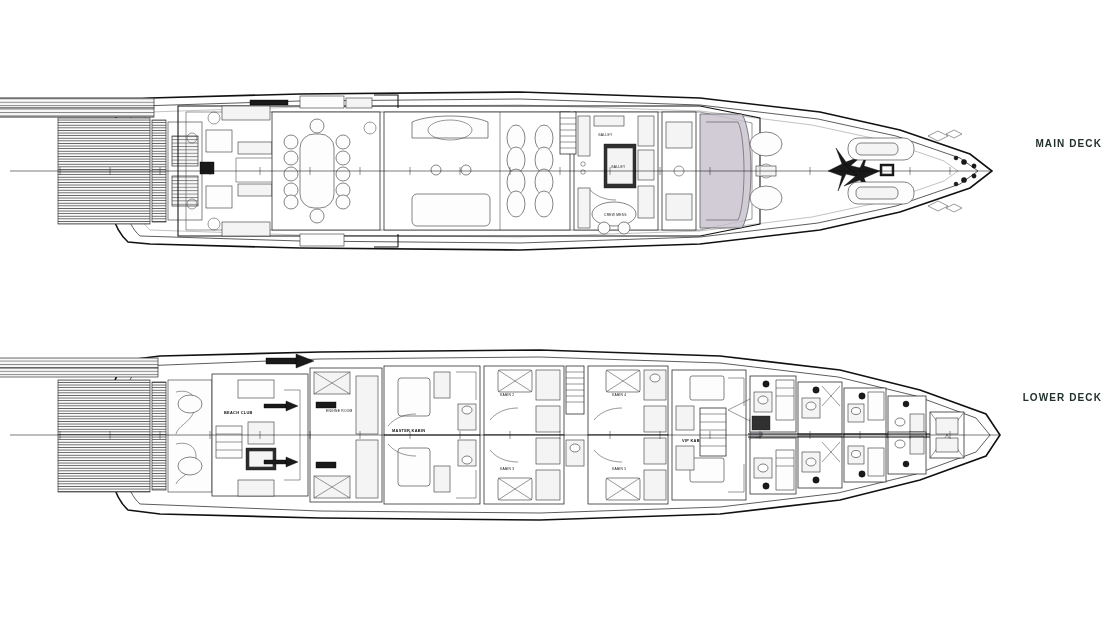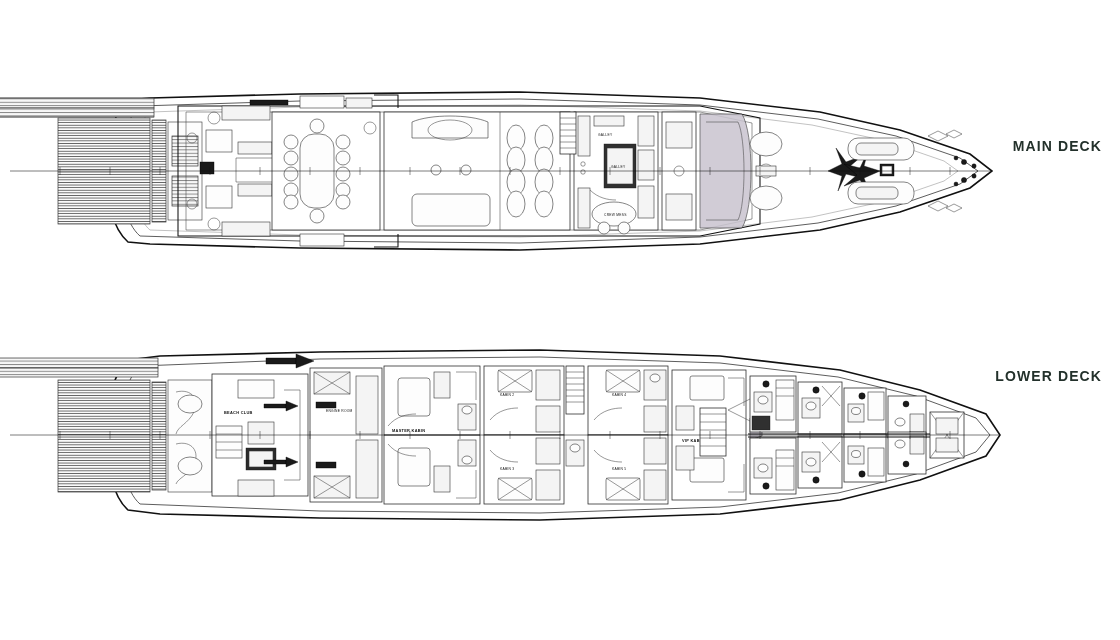--- a/index.html
+++ b/index.html
@@ -5,24 +5,24 @@
   html,body{margin:0;padding:0;background:#ffffff;}
   body{width:1120px;height:640px;position:relative;overflow:hidden;
        font-family:"Liberation Sans", sans-serif;color:#1a1a1a;}
 
   .stage{position:absolute;left:0;top:0;width:1120px;height:640px;}
 
   .deck{position:absolute;left:0;width:1120px;}
   #main-deck{top:78px;height:210px;}
   #lower-deck{top:330px;height:215px;}
 
-  .deck-label{position:absolute;right:18px;font-size:14px;letter-spacing:1.1px;
+  .deck-label{position:absolute;right:18px;font-size:10px;letter-spacing:1.1px;
     font-weight:600;color:#23312b;white-space:nowrap;}
   #main-deck .deck-label{top:60px;}
-  #lower-deck .deck-label{top:38px;text-align:center;}
+  #lower-deck .deck-label{top:62px;text-align:center;}
 
   svg{position:absolute;left:0;top:0;overflow:visible;}
 
   .hull{fill:#ffffff;stroke:#111;stroke-width:1.6;}
   .hull-in{fill:none;stroke:#333;stroke-width:0.8;}
   .thin{fill:none;stroke:#444;stroke-width:0.55;}
   .vthin{fill:none;stroke:#666;stroke-width:0.4;}
   .wall{fill:none;stroke:#111;stroke-width:1.05;}
   .room{fill:#ffffff;stroke:#222;stroke-width:0.75;}
   .furn{fill:#fdfdfd;stroke:#333;stroke-width:0.6;}

